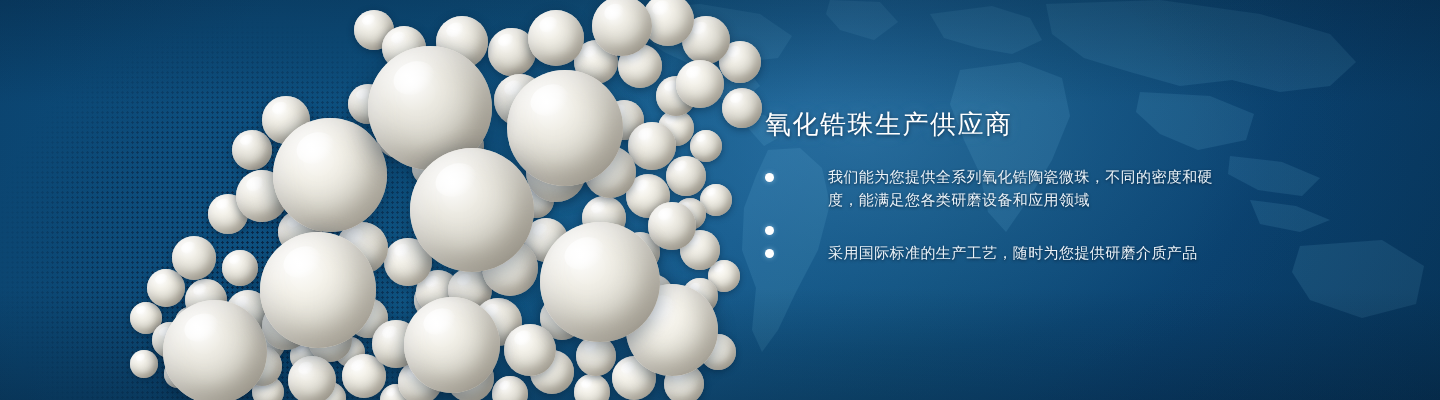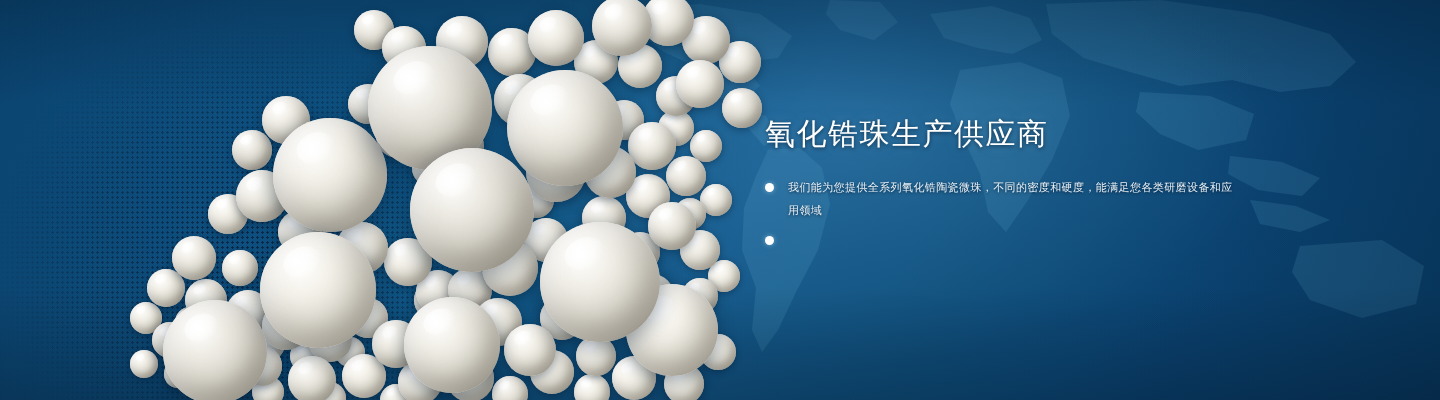--- a/index.html
+++ b/index.html
@@ -59,37 +59,37 @@
   .bead::after{
     content:"";position:absolute;border-radius:50%;
     left:20%;top:13%;width:34%;height:26%;
     background:radial-gradient(ellipse at 38% 34%, rgba(255,255,255,.98) 0%, rgba(255,255,255,.55) 46%, rgba(255,255,255,0) 76%);
     transform:rotate(-22deg);
   }
 
   
   #copy{position:absolute;left:765px;top:104px;width:470px;}
   #headline{
-    font-size:30px;line-height:40px;color:#ffffff;font-weight:400;
+    font-size:26px;line-height:40px;color:#ffffff;font-weight:400;
     letter-spacing:1.5px;
     text-shadow:0 1px 4px rgba(2,20,40,.75), 0 0 14px rgba(120,190,235,.30);
     white-space:nowrap;
-    margin-top:10px;
   }
   #bullets{margin-top:22px;}
   .bullet{display:flex;align-items:flex-start;margin-bottom:7px;}
   .dot{
     flex:0 0 auto;width:9px;height:9px;border-radius:50%;
     background:#ffffff;margin-top:7px;margin-right:14px;
     box-shadow:0 0 5px rgba(180,220,250,.55);
   }
   .btext{
-    font-size:11px;line-height:23px;color:#eaf2f8;
+    font-size:15px;line-height:23px;color:#eaf2f8;
     letter-spacing:.4px;
     text-shadow:0 1px 3px rgba(2,18,36,.72);
+    margin-left:40px;
   }
 </style>
 </head>
 <body>
 
 <div id="banner">
 
   <div class="layer" id="bg-base"></div>
 
   <div class="layer" id="bg-map">
@@ -231,16 +231,20 @@
   <div id="copy">
     <div id="headline">氧化锆珠生产供应商</div>
     <div id="bullets">
       <div class="bullet">
         <span class="dot"></span>
         <span class="btext">我们能为您提供全系列氧化锆陶瓷微珠，不同的密度和硬度，能满足您各类研磨设备和应用领域</span>
       </div>
       <div class="bullet">
         <span class="dot"></span>
       </div>
+      <div class="bullet">
+        <span class="dot"></span>
+        <span class="btext">采用国际标准的生产工艺，随时为您提供研磨介质产品</span>
+      </div>
     </div>
   </div>
 
 </div>
 
 </body></html>

